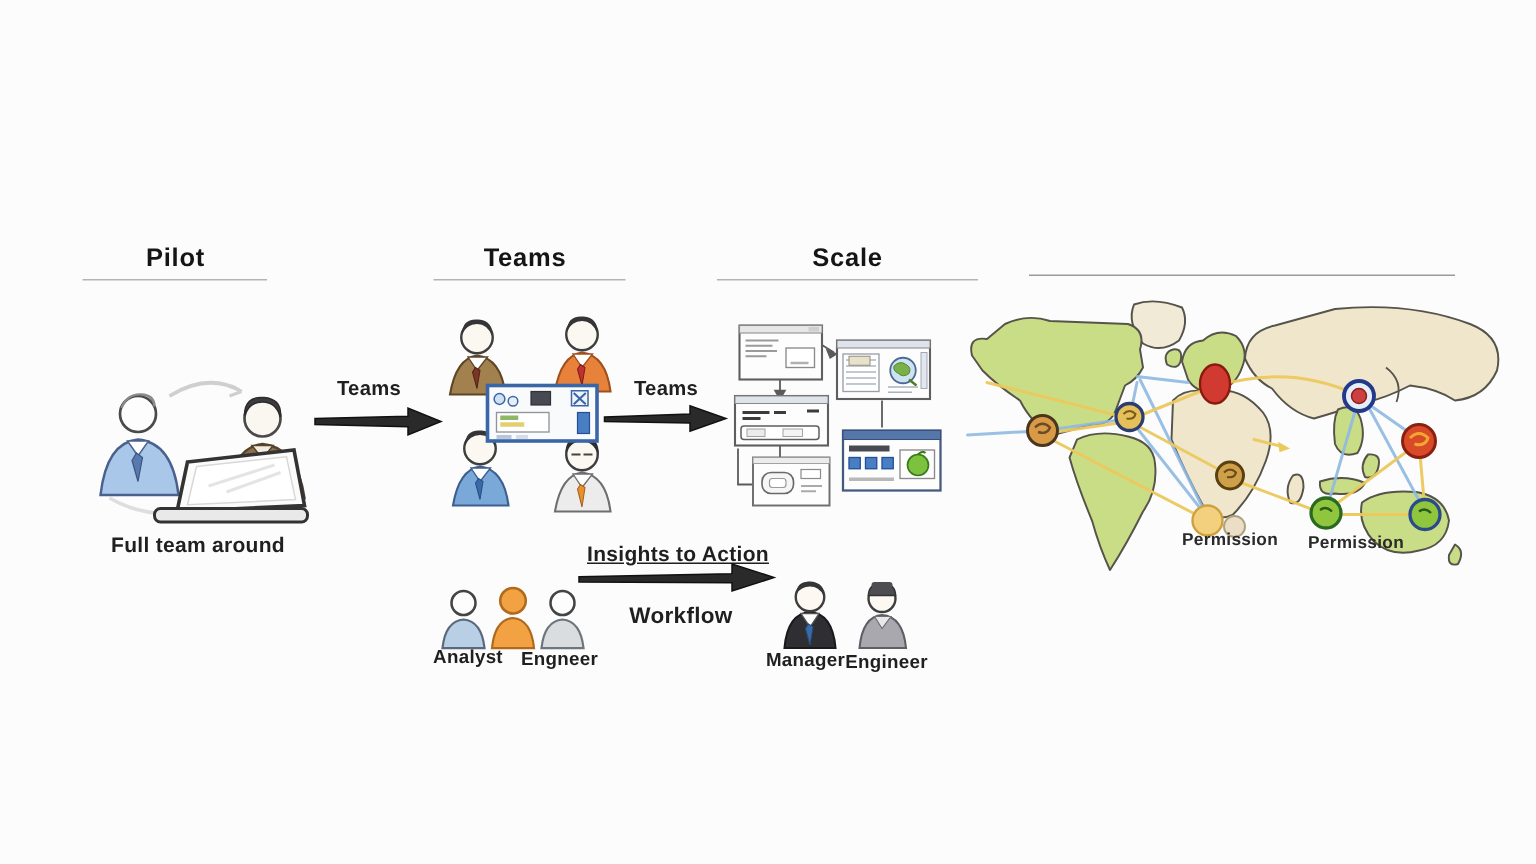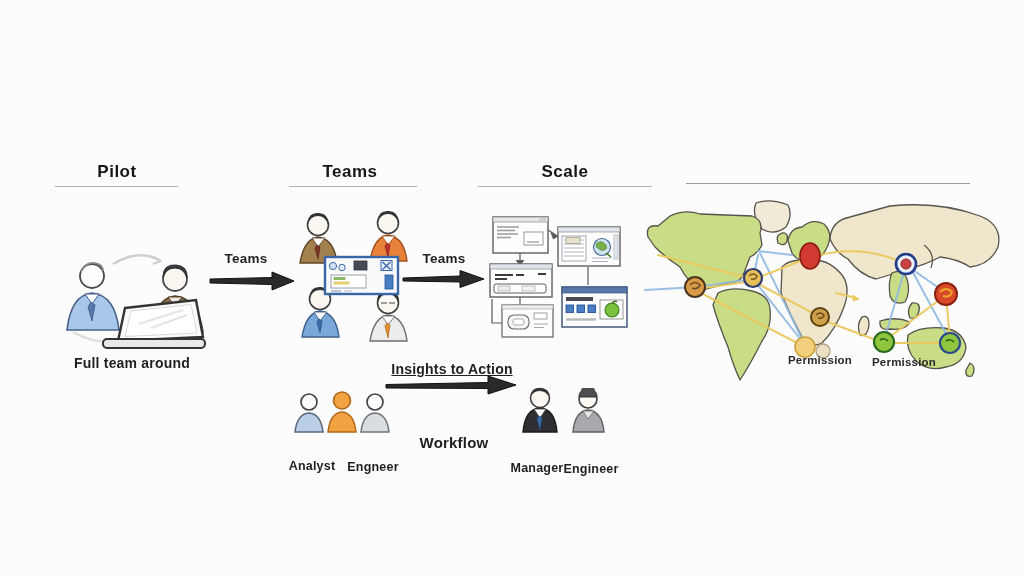--- a/index.html
+++ b/index.html
@@ -5,21 +5,21 @@
   html,body{margin:0;padding:0;}
   .canvas{position:relative;width:1024px;height:576px;background:#fcfcfc;overflow:hidden;
           font-family:"Liberation Sans",sans-serif;color:#1b1b1b;}
   .abs{position:absolute;}
   .hdr{font-weight:bold;font-size:17px;text-align:center;letter-spacing:.5px;color:#151515;}
   .hdr-big{font-weight:bold;font-size:17.5px;text-align:center;letter-spacing:.5px;color:#151515;}
   .underline{height:1px;background:#b3b3b3;}
   .lbl{font-weight:bold;text-align:center;color:#1f1f1f;letter-spacing:.2px;}
   .cap{font-size:14px;}
   .arrlbl{font-size:13.5px;}
-  .role{font-size:12.5px;margin-top:28px;}
+  .role{font-size:12.5px;}
   .perm{font-size:11.5px;color:#2a2a2a;}
   svg{display:block;}
 </style>
 </head>
 <body>
 
 <div class="canvas">
 
   <div class="abs hdr" style="left:55px;top:162px;width:124px;">Pilot</div>
   <div class="abs underline" style="left:55px;top:186px;width:123px;"></div>
@@ -205,21 +205,21 @@
       <circle cx="90" cy="14" r="8" fill="#fdfdfd" stroke="#444" stroke-width="1.7"></circle>
     </g>
   </svg>
   <div class="abs lbl role" style="left:281px;top:431px;width:62px;">Analyst</div>
   <div class="abs lbl role" style="left:342px;top:432px;width:62px;text-align:center;">Engneer</div>
 
   <div class="abs lbl" style="left:390px;top:361px;width:124px;font-size:14px;text-decoration:underline;">Insights to Action</div>
   <svg class="abs" style="left:380px;top:372px;" width="145" height="26" viewBox="0 0 145 26">
     <polygon points="6,12.5 108,10.5 108,4 136,13 108,22 108,16.5 6,16" fill="#2a2a2a" stroke="#111" stroke-width="1"></polygon>
   </svg>
-  <div class="abs lbl" style="left:392px;top:402px;width:124px;font-size:15px;margin-top:32px;">Workflow</div>
+  <div class="abs lbl" style="left:392px;top:402px;width:124px;font-size:15px;">Workflow</div>
 
   <svg class="abs" style="left:515px;top:385px;" width="105" height="48" viewBox="0 0 105 48">
     <g>
       <path d="M8,47 Q10,24 25,23 Q40,24 42,47 Z" fill="#2e2e33" stroke="#1a1a1e" stroke-width="1.4"></path>
       <path d="M19,24 L25,33 L31,24 Z" fill="#fff" stroke="#555" stroke-width="0.9"></path>
       <path d="M24,31 l3,2 l-2,12 l-3,-11 Z" fill="#3a6aaa" stroke="#27507e" stroke-width="0.7"></path>
       <circle cx="25" cy="13" r="9.5" fill="#fdf8f2" stroke="#3e3e3e" stroke-width="1.6"></circle>
       <path d="M16,11 Q16,2 26,3 Q35,4 34,12 Q31,6 25,6 Q19,6 16,11 Z" fill="#353537"></path>
     </g>
     <g>

